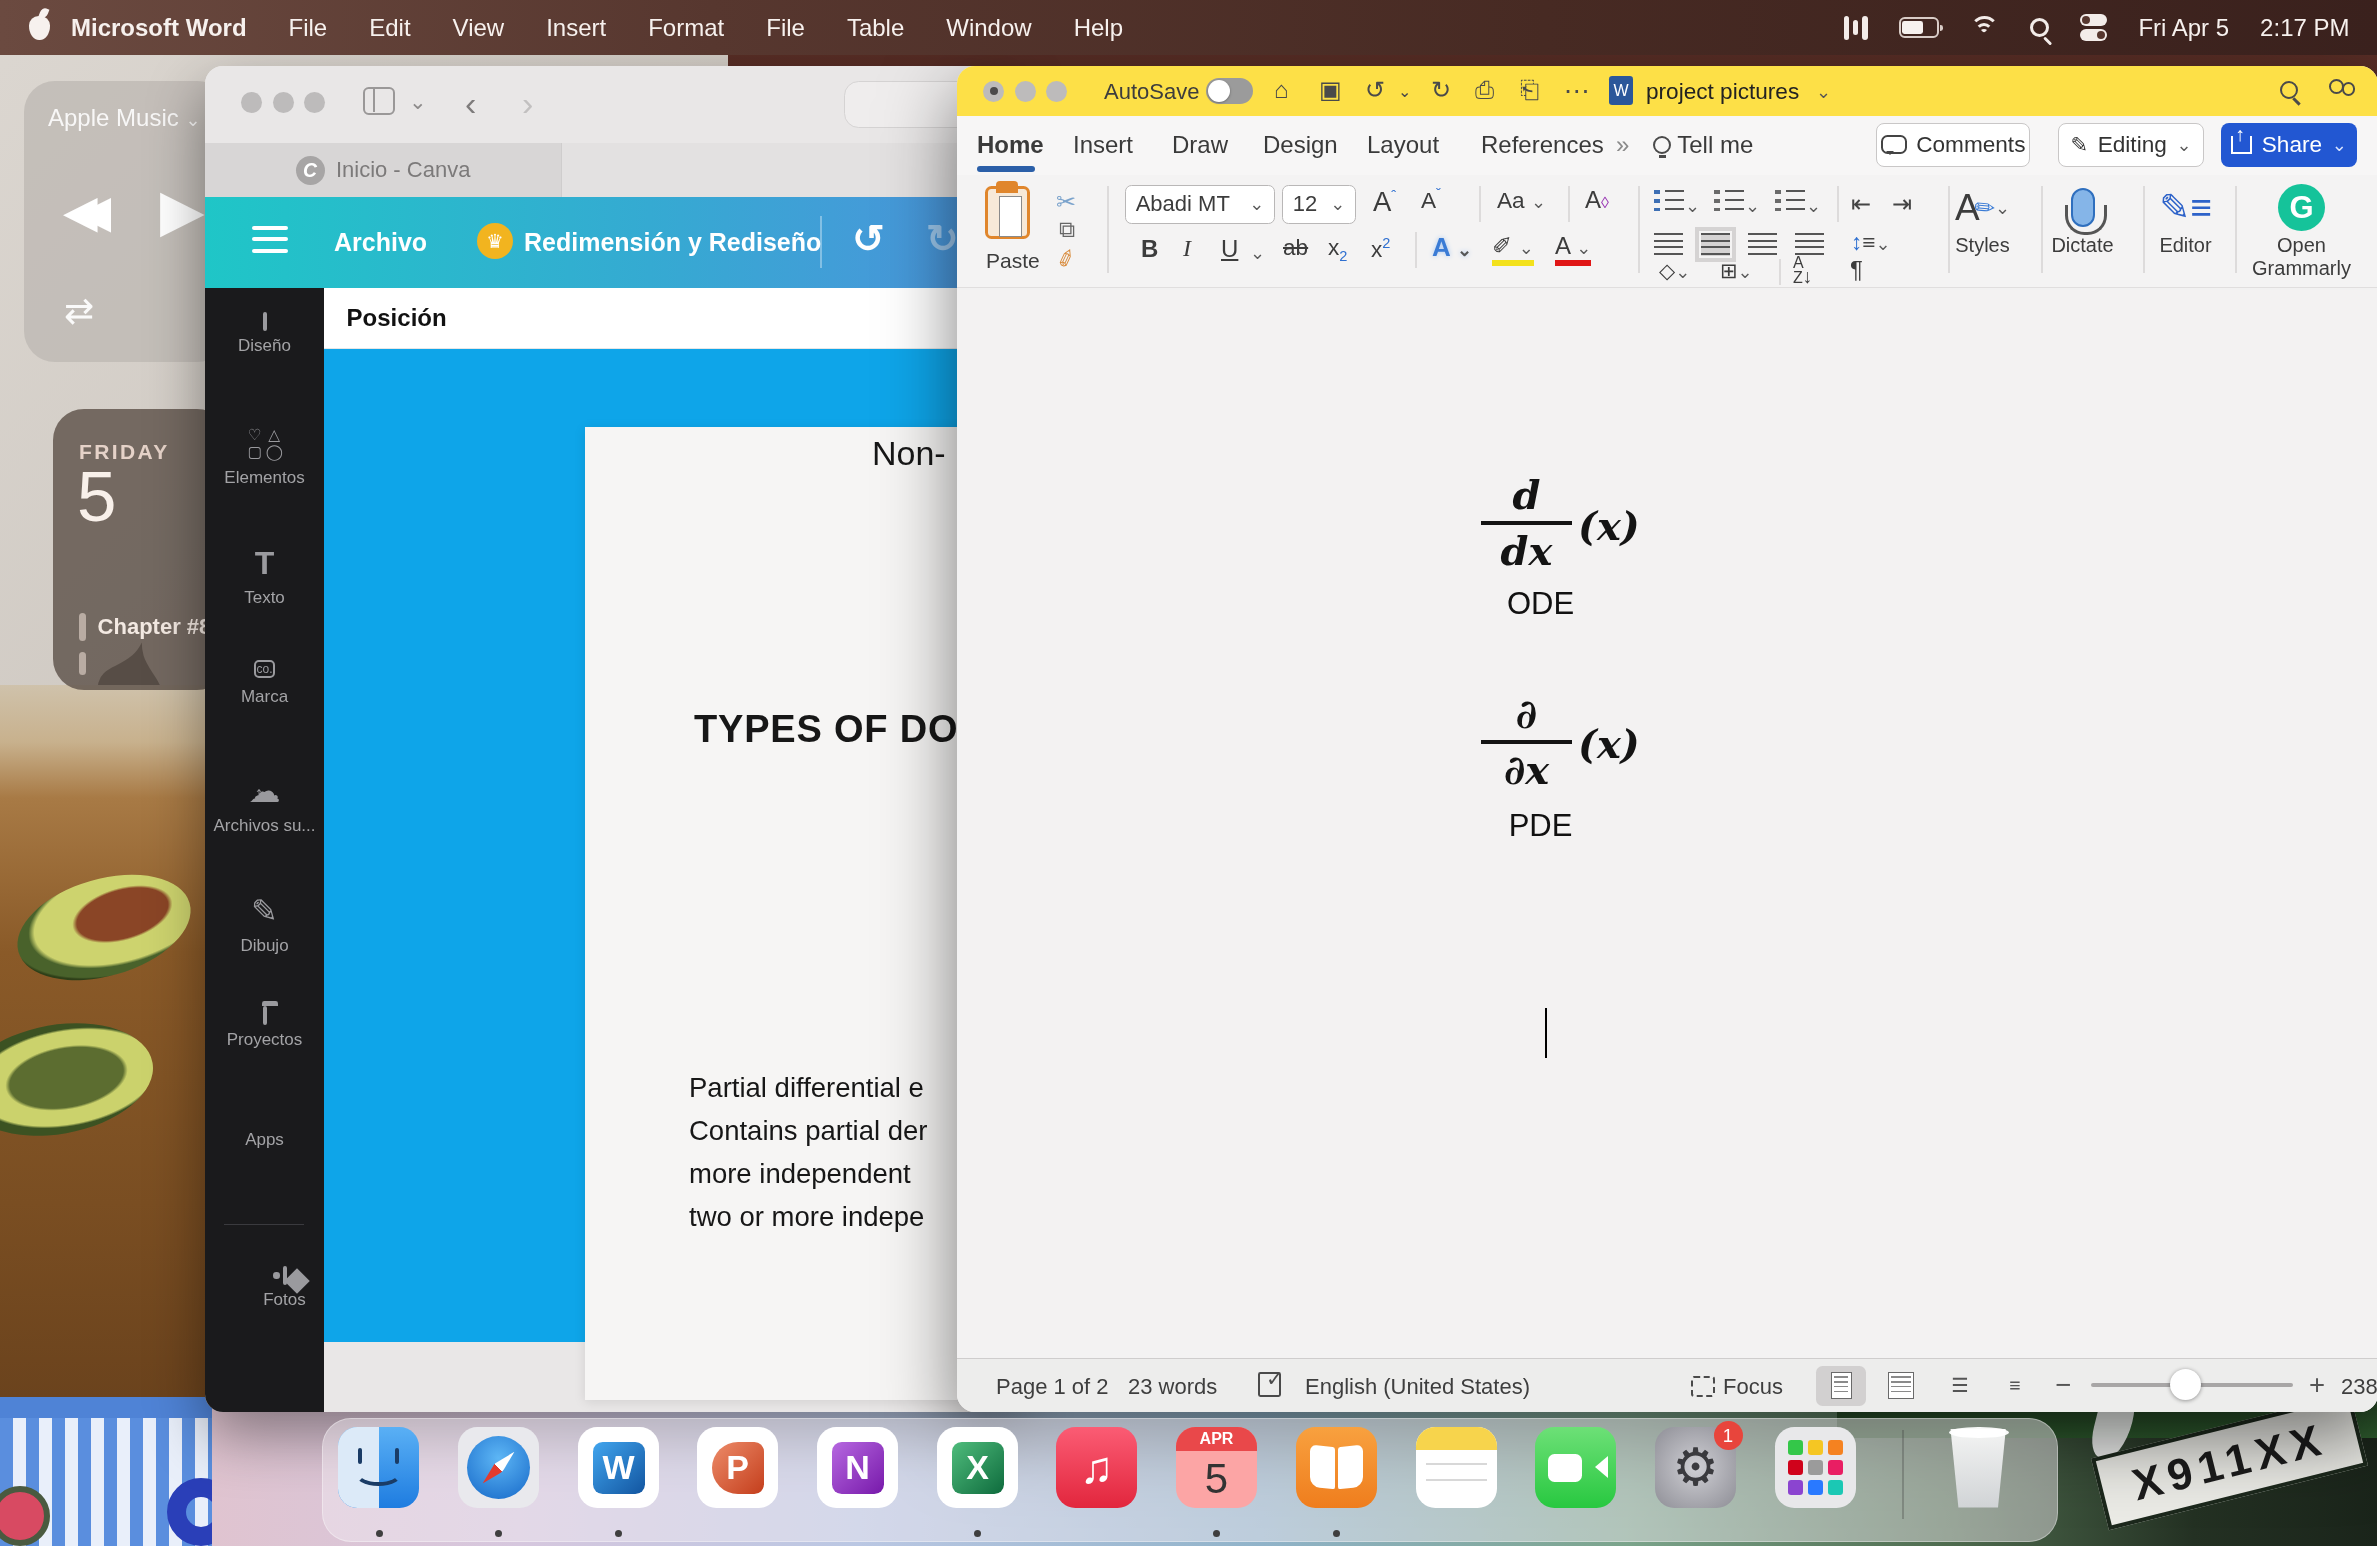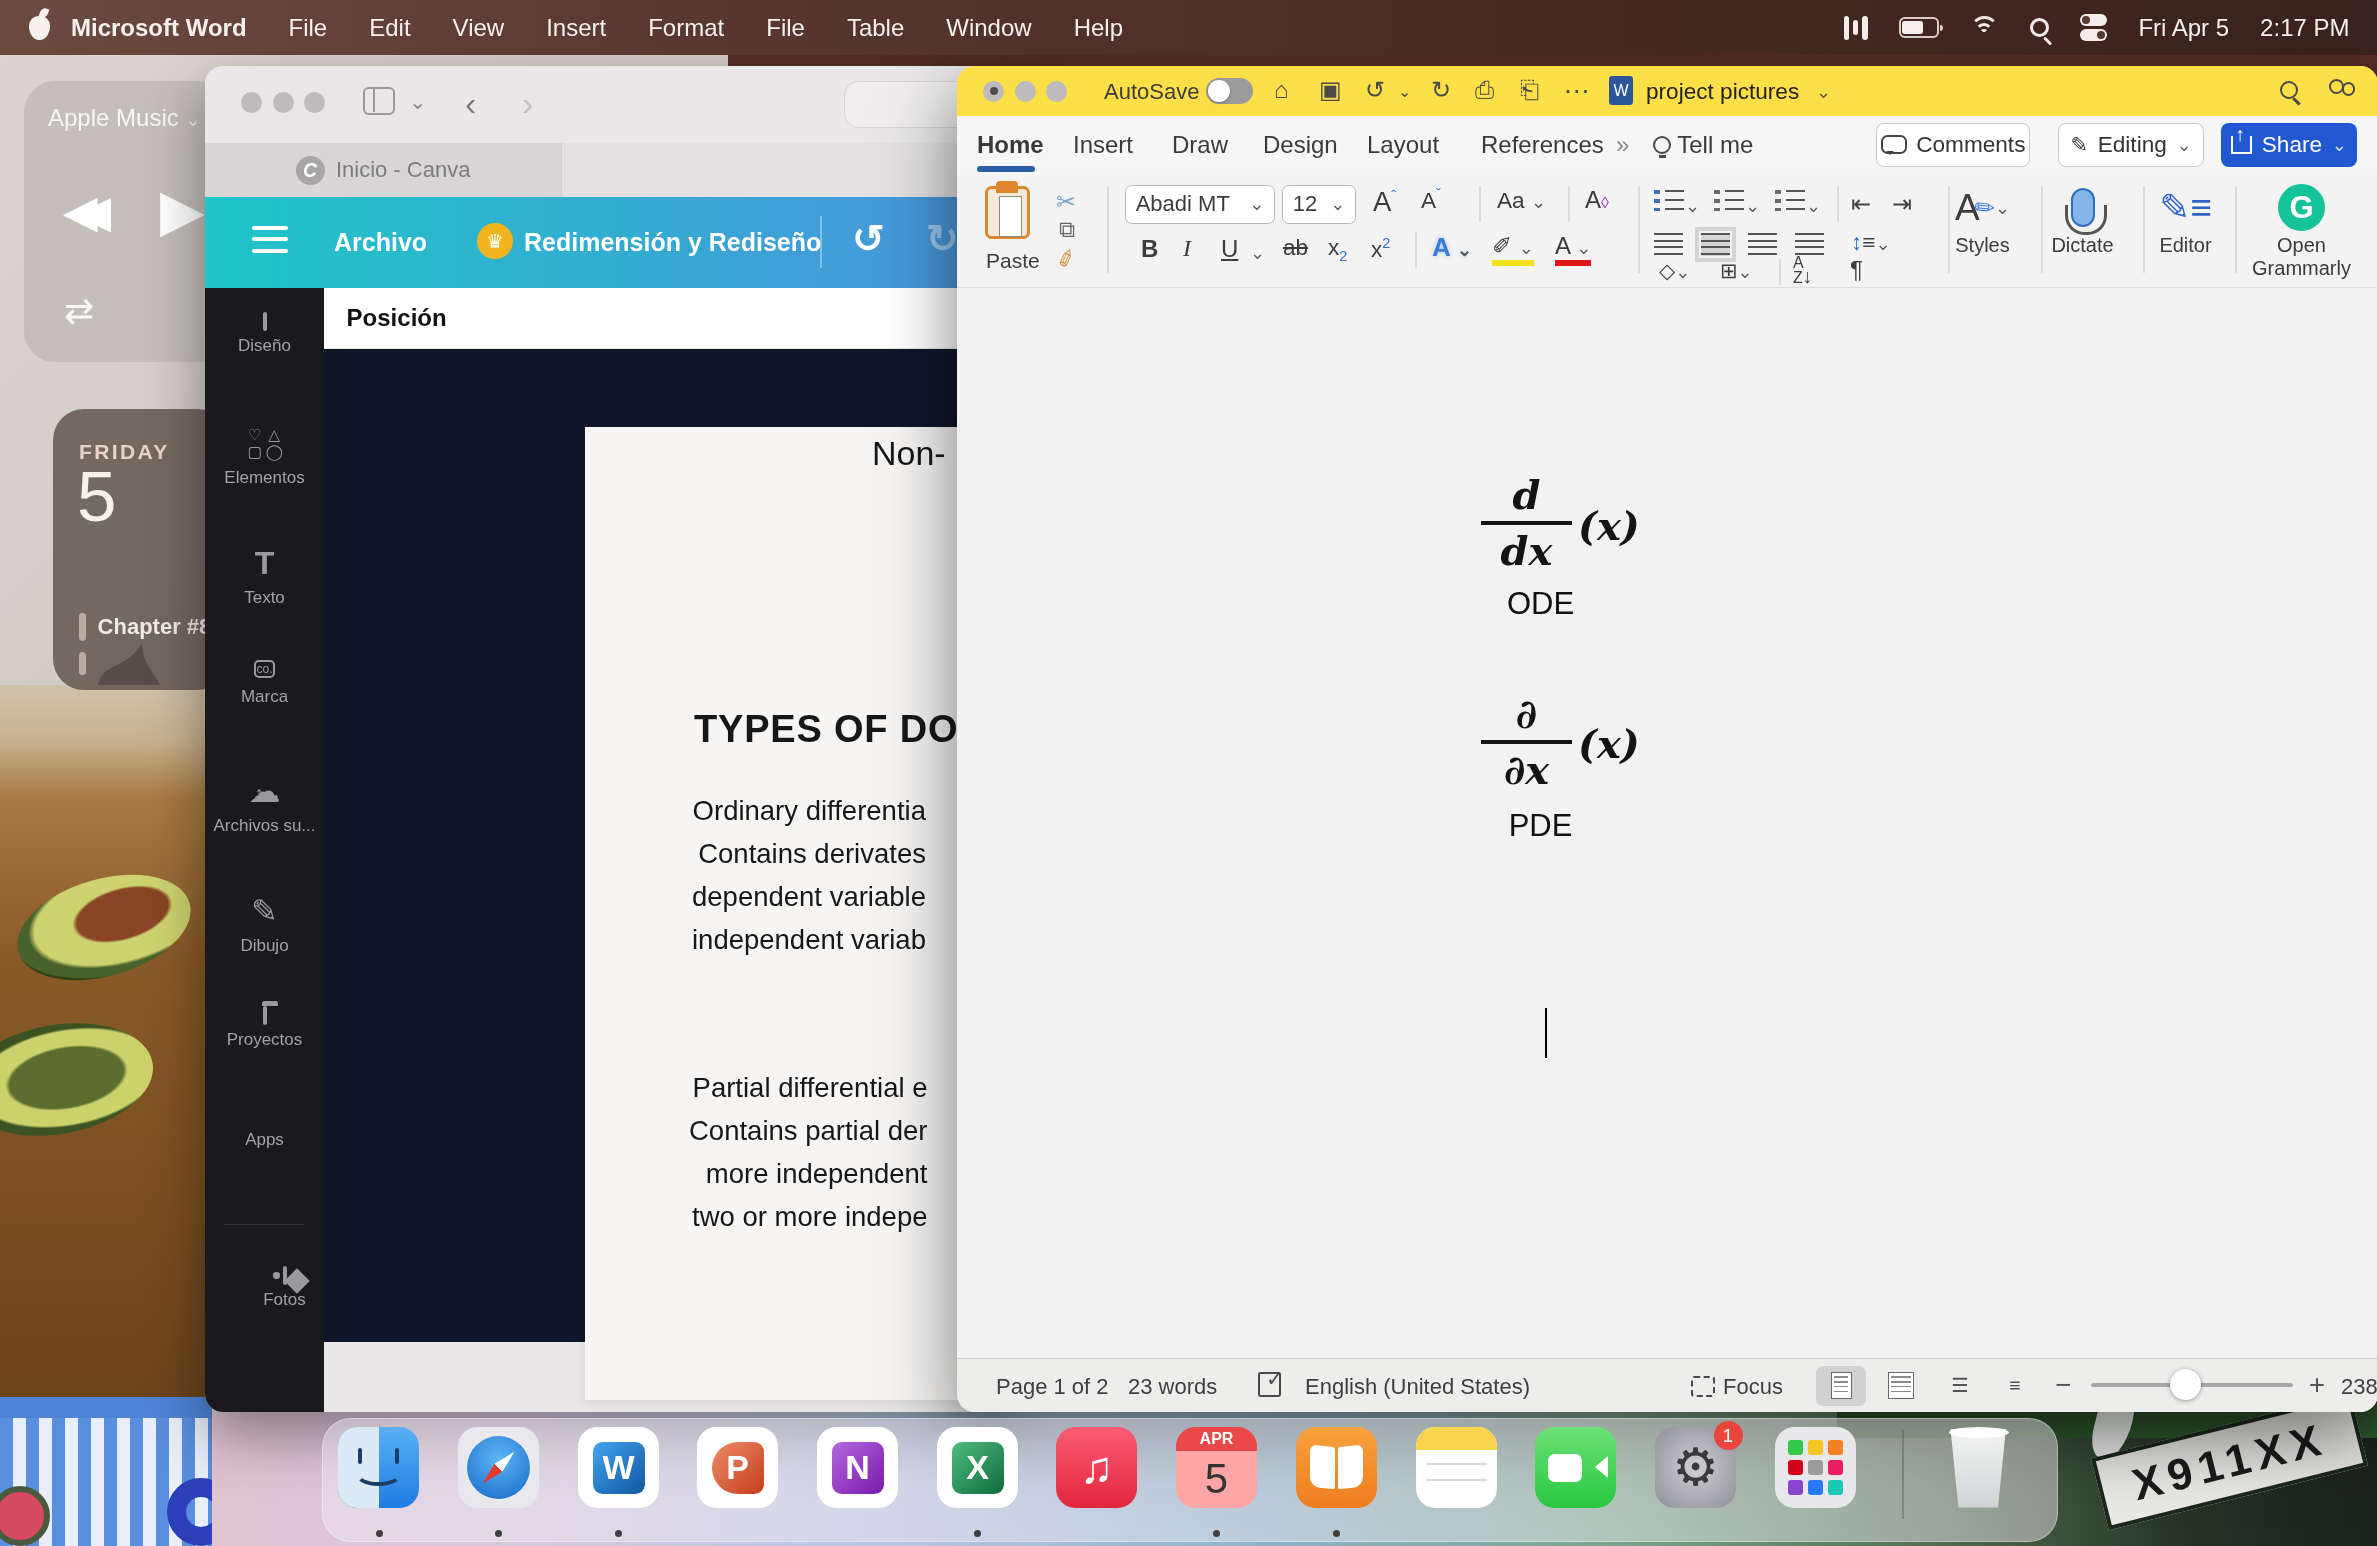--- a/index.html
+++ b/index.html
@@ -73,21 +73,21 @@
   .favicon-doc { width:27.5px; height:31px; border-radius:4.9px; background:#a9a7a7; position:relative; flex:0 0 auto; }
   .favicon-doc::before { content:""; position:absolute; left:4px; top:8px; right:4px; bottom:4px; background:#f2f0f0; border-radius:2.4px; }
   #cv-header { position:absolute; left:0; top:131px; width:100%; height:91px; background:linear-gradient(90deg,#1fc6c7,#35aad2 55%,#4d92dc); color:#fff; }
   .cv-ham { position:absolute; left:47px; top:29px; width:36px; height:32px; }
   .cv-ham i { display:block; height:4px; background:#fff; border-radius:2.4px; margin-bottom:7.3px; }
   .crown { width:36px; height:36px; border-radius:50%; background:#f2b41f; color:#fff; font-size:19.4px; display:flex; align-items:center; justify-content:center; }
   #cv-side { position:absolute; left:0; top:222px; width:119px; height:1124px; background:#1a1a1c; }
   .cv-item { position:absolute; left:0; width:119px; text-align:center; color:#a3a3a6; }
   .cv-item .lbl { font-size:17px; display:block; margin-top:6.5px; white-space:nowrap; overflow:hidden; }
   .cv-item .ig { font-size:32px; line-height:36px; color:#9a9a9e; }
-  #cv-main { position:absolute; left:119px; top:222px; right:0; bottom:70px; background:#0f172a;text-align:right; }
+  #cv-main { position:absolute; left:119px; top:222px; right:0; bottom:70px; background:#0ea5e9; }
   #cv-toolbar { position:absolute; left:0; top:0; width:100%; height:61px; background:#fff; border-bottom:0.8px solid #e6e6e6; display:flex; align-items:center; }
   #cv-page { position:absolute; left:261px; top:139px; right:0; height:973px; background:#f6f5f4; box-shadow:0 1.6px 11.3px rgba(0,0,0,.10); overflow:hidden; color:#171717; }
   #cv-page div { white-space:nowrap; }
   #cv-notes { position:absolute; left:0; bottom:0; width:100%; height:70px; background:linear-gradient(180deg,#fdfdfd,#f2f1f1); border-top:0.8px solid #e2e1e1; display:flex; align-items:center; z-index:2; }
   .ic-notes { width:34px; height:29px; position:relative; margin:0 18px 0 49px; }
   .ic-notes::before { content:""; position:absolute; left:0; top:1.6px; width:21px; height:26px;
      background:repeating-linear-gradient(to bottom,#222 0 3.2px,transparent 3.2px 9.7px); }
   .ic-notes::after { content:"\270E"; position:absolute; right:-3.2px; top:0; font-size:27.5px; color:#222; transform:scaleX(-1); }
 
   
@@ -318,26 +318,20 @@
       <span class="cv-item" style="top:980px;margin-left:20px;"><span class="ig-photo"></span><span class="lbl">Fotos</span></span>
     </div>
 
     <div id="cv-main">
       <div id="cv-toolbar">
         <span style="margin-left:22.6px;font-size:24px;font-weight:600;color:#111;">Posición</span>
       </div>
       <div id="cv-page">
         <div style="position:absolute;left:287px;top:6.5px;font-size:34px;">Non-</div>
         <div style="position:absolute;left:109px;top:281px;font-size:38px;font-weight:bold;letter-spacing:0.8px;">TYPES OF DO</div>
-        <div style="position:absolute;left:107px;top:362px;font-size:27.5px;line-height:43px;">
-          <div>Ordinary differentia</div>
-          <div>Contains derivates</div>
-          <div>dependent variable</div>
-          <div>independent variab</div>
-        </div>
         <div style="position:absolute;left:104px;top:639px;font-size:27.5px;line-height:43px;">
           <div>Partial differential e</div>
           <div>Contains partial der</div>
           <div>more independent</div>
           <div>two or more indepe</div>
         </div>
       </div>
     </div>
   </div>
 

